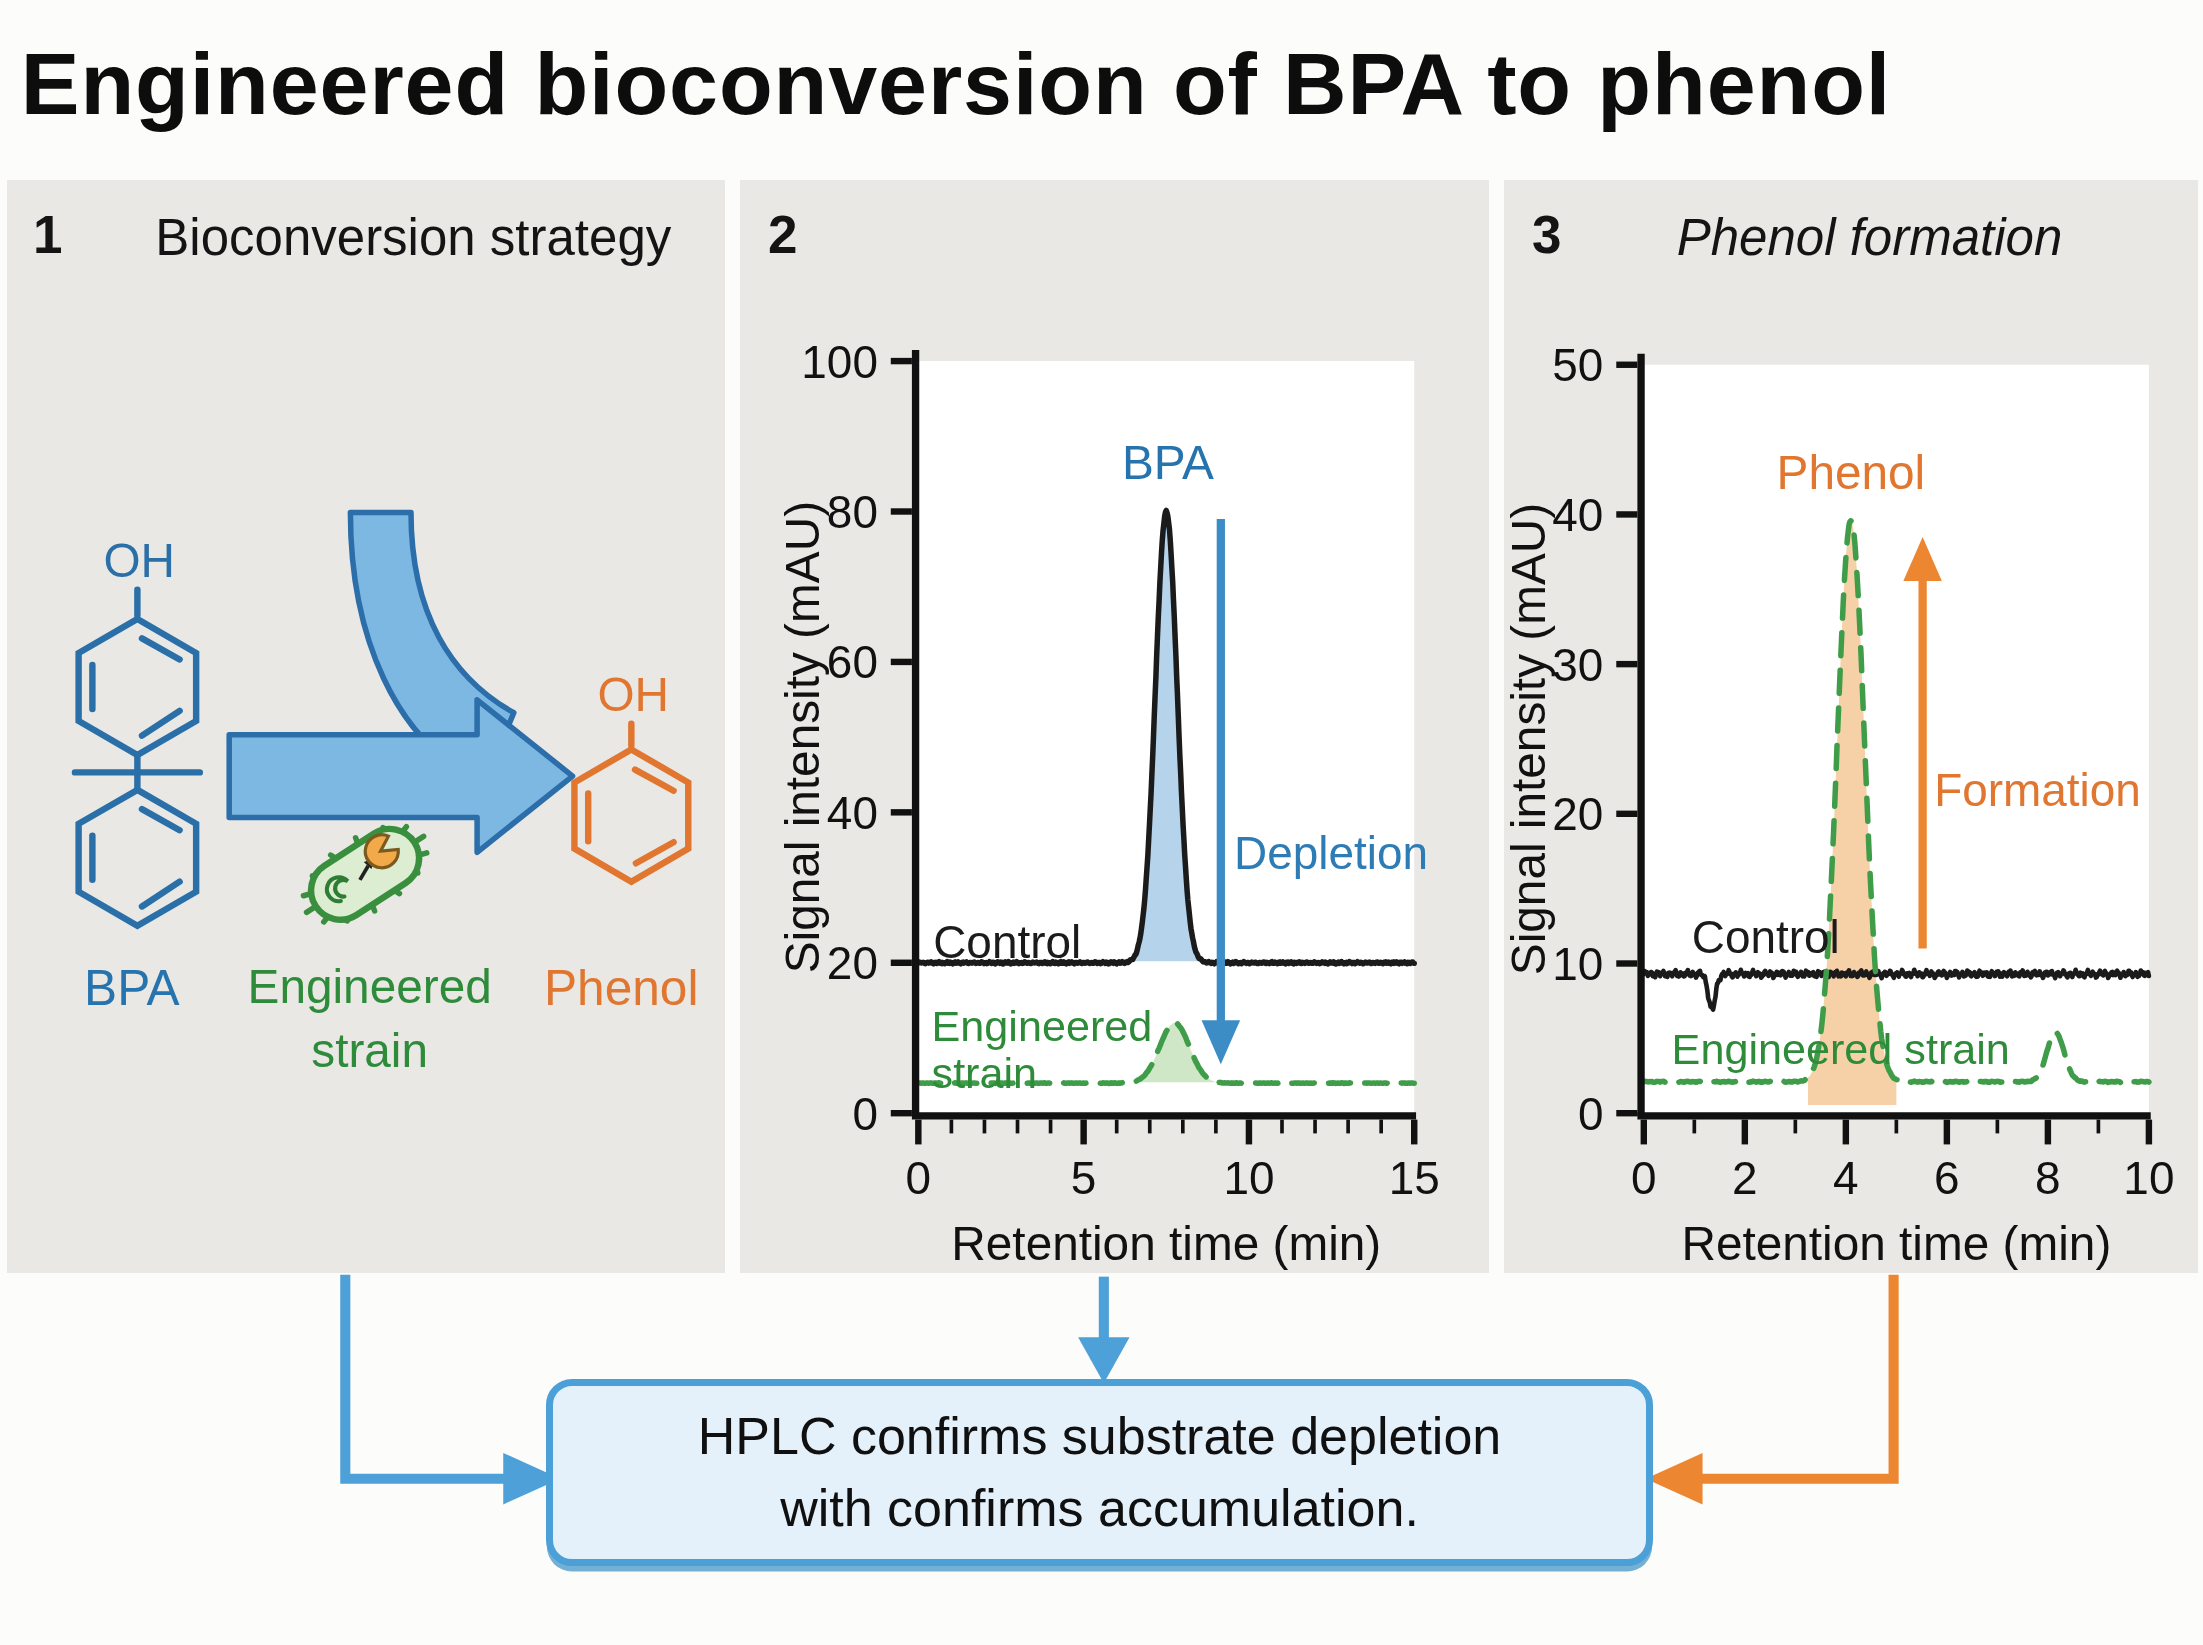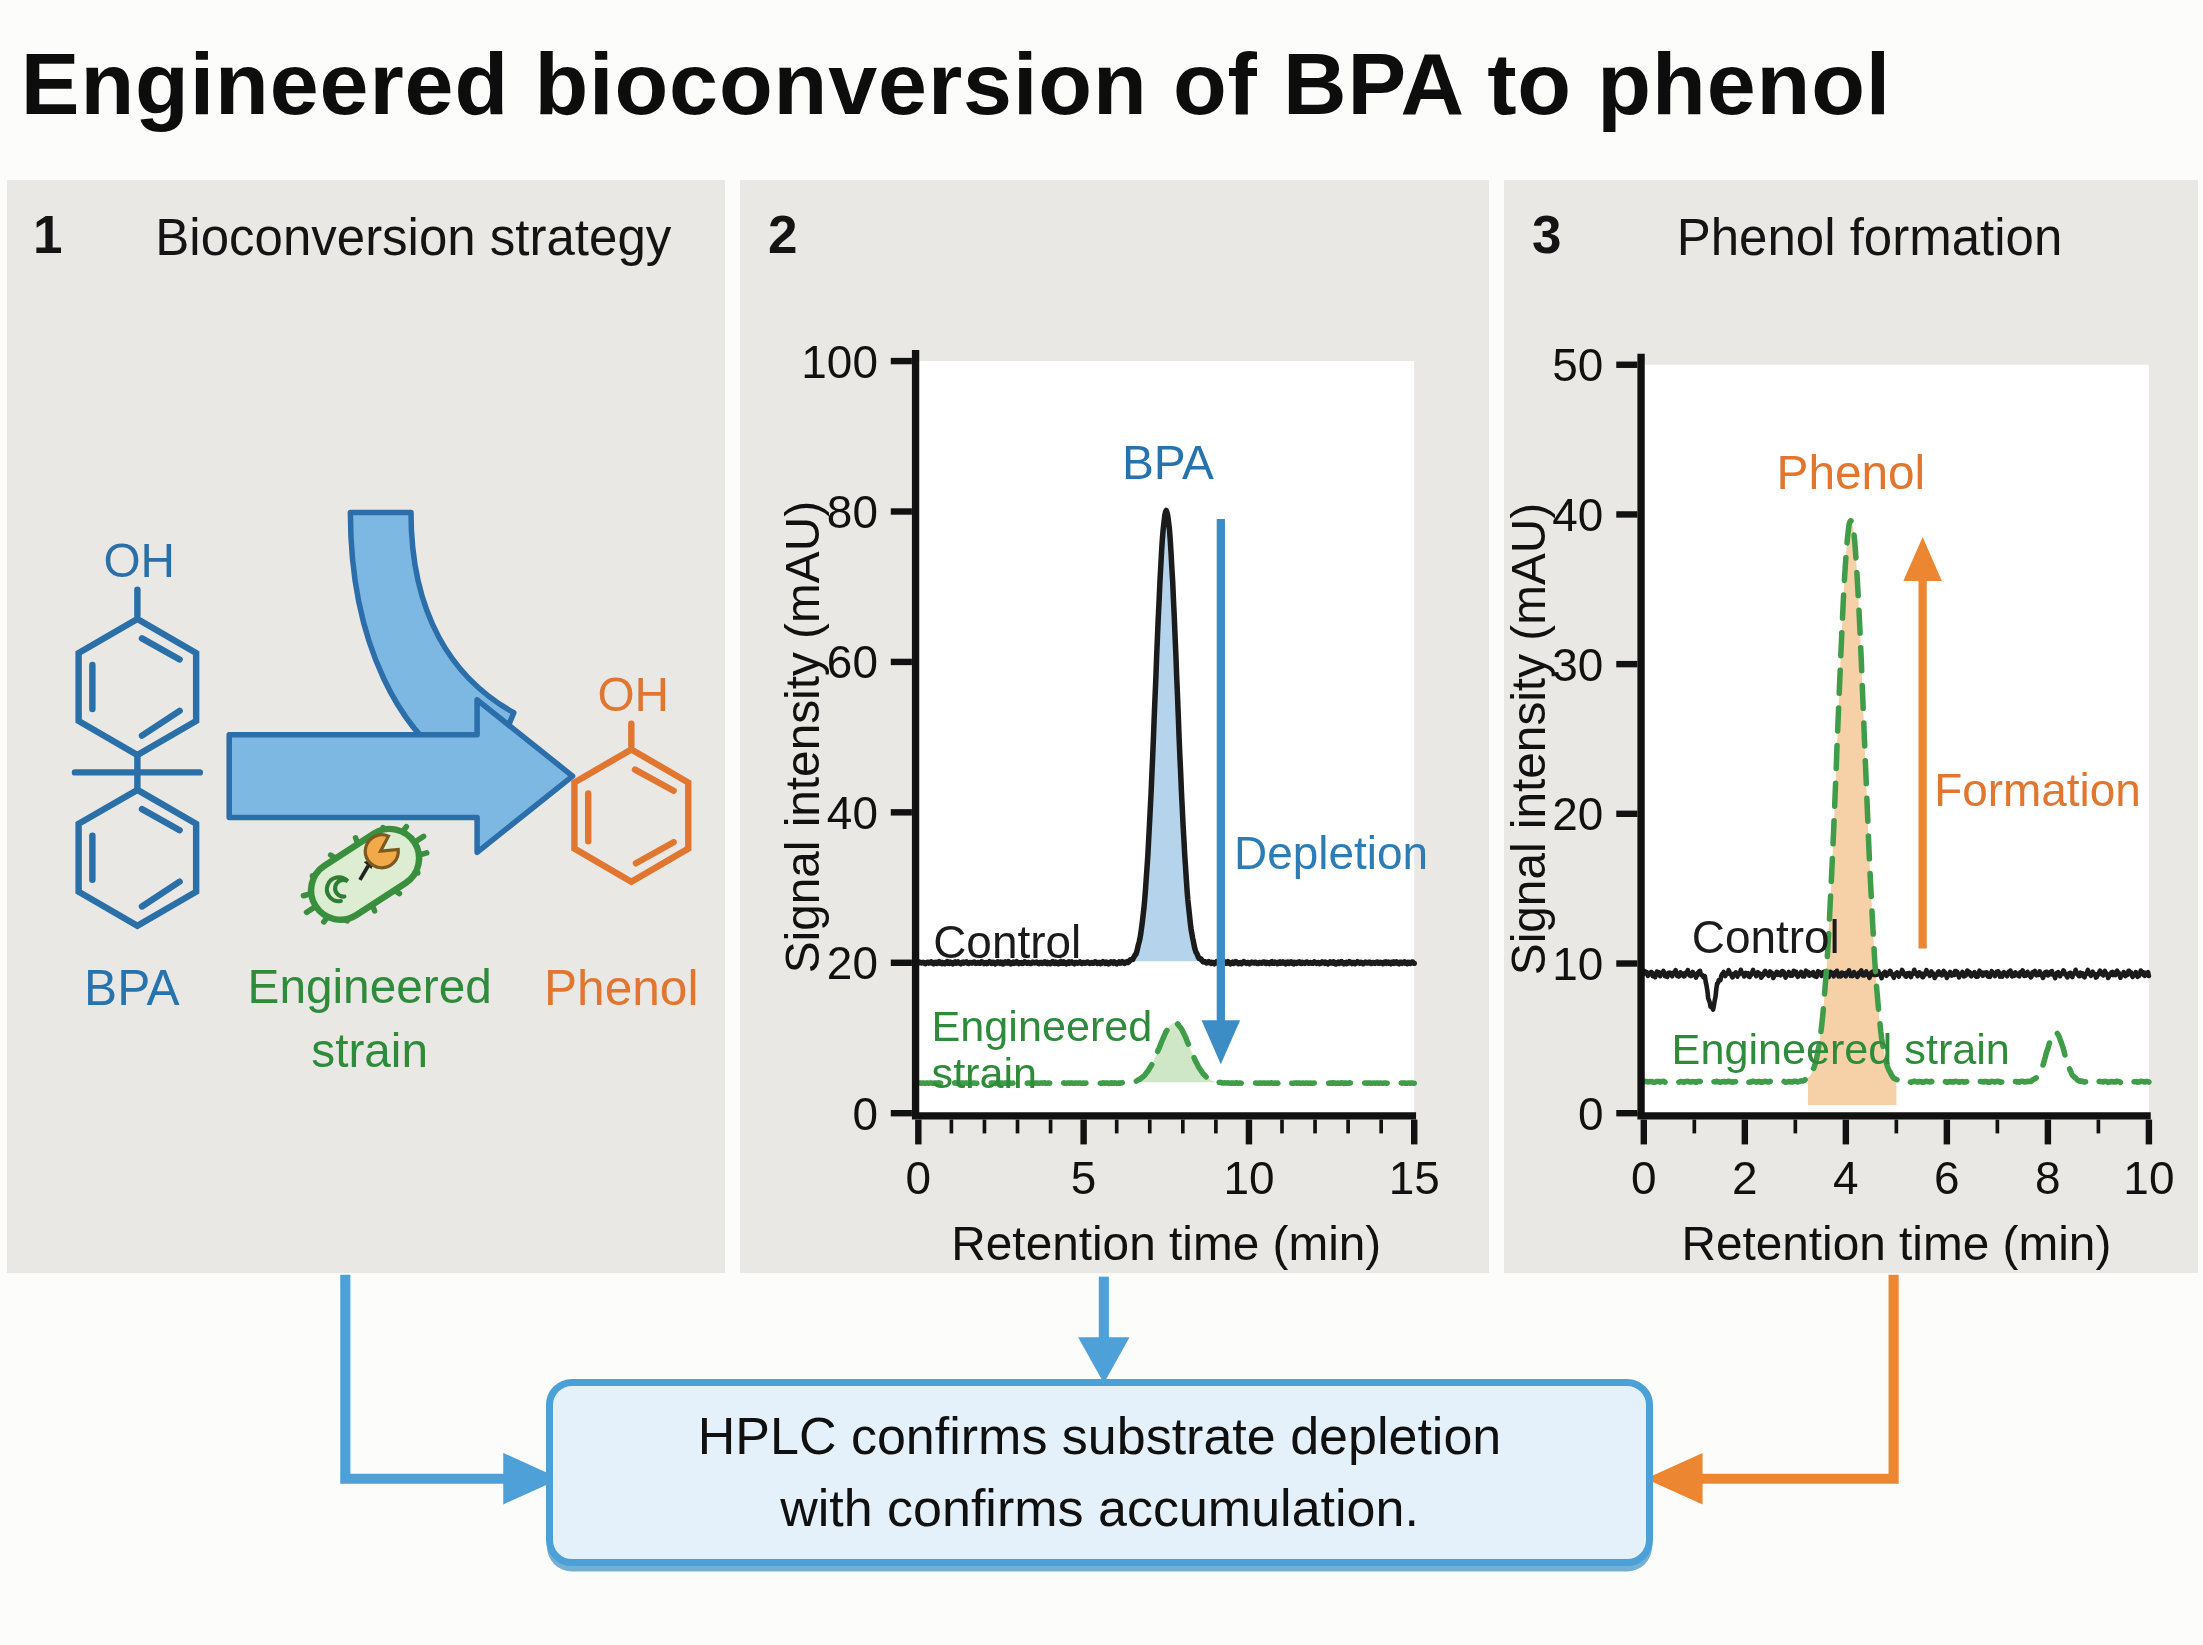--- a/index.html
+++ b/index.html
@@ -6,21 +6,21 @@
   #page{position:relative;width:2204px;height:1646px;background:#fcfcfa;font-family:"Liberation Sans",sans-serif;overflow:hidden;}
   #main-title{position:absolute;left:0;top:33px;width:1912px;text-align:center;font-size:88px;font-weight:bold;color:#0d0d0d;letter-spacing:0.9px;}
   .panel{position:absolute;top:180px;height:1093px;background:#e9e8e5;}
   #panel-1{left:7.3px;width:718px;}
   #panel-2{left:740px;width:749px;}
   #panel-3{left:1504px;width:694px;}
   .panel-number{position:absolute;left:26px;top:204px;font-size:53px;font-weight:bold;color:#141414;}
   .panel-title{position:absolute;top:208px;font-size:51px;color:#141414;text-align:center;}
   #panel-1-title{left:7.3px;width:718px;padding-left:46px;box-sizing:border-box;margin-left:24px;}
   #panel-2-title{left:740px;width:749px;padding-left:37px;box-sizing:border-box;}
-  #panel-3-title{left:1504px;width:694px;padding-left:37px;box-sizing:border-box;}
+  #panel-3-title{left:1504px;width:694px;padding-left:37px;box-sizing:border-box;font-style:italic;}
   .chart-svg,#flow-svg,#panel1-art{position:absolute;left:0;top:0;}
   #summary-box{position:absolute;left:546px;top:1379px;width:1107px;height:187px;box-sizing:border-box;
     background:#e4f1fa;border:7.3px solid #4aa0d7;border-radius:26px;box-shadow:0 6.4px 0 -0.9px #74afd4;
     display:flex;flex-direction:column;align-items:center;justify-content:center;}
   #summary-box span{font-size:52px;color:#101010;line-height:1.38;text-align:right;}
 </style>
 </head>
 <body>
 
 <div id="page">

